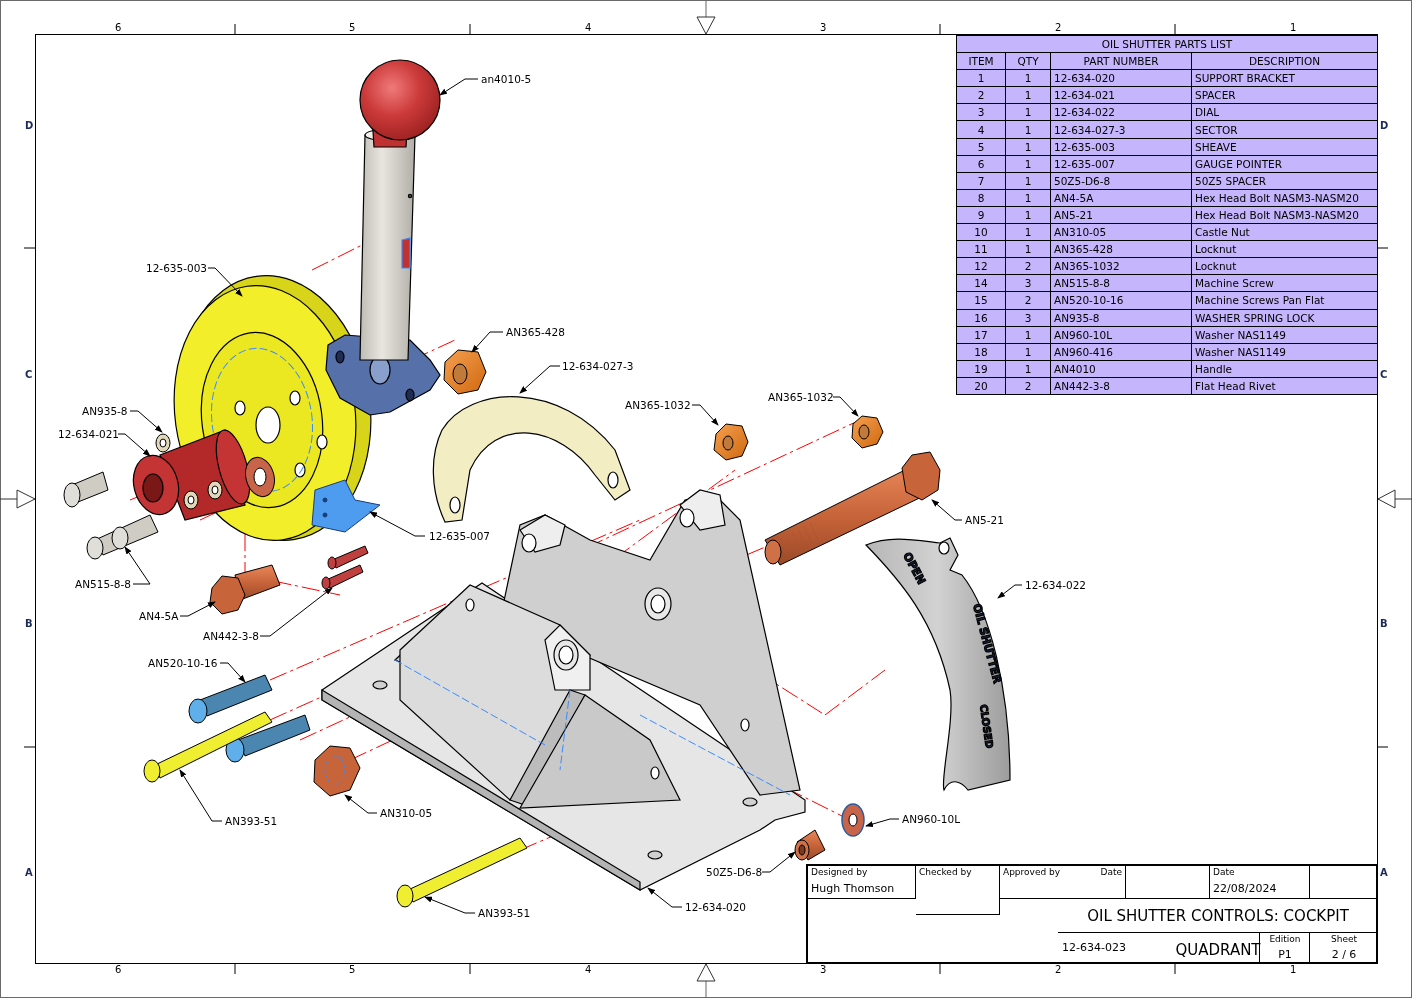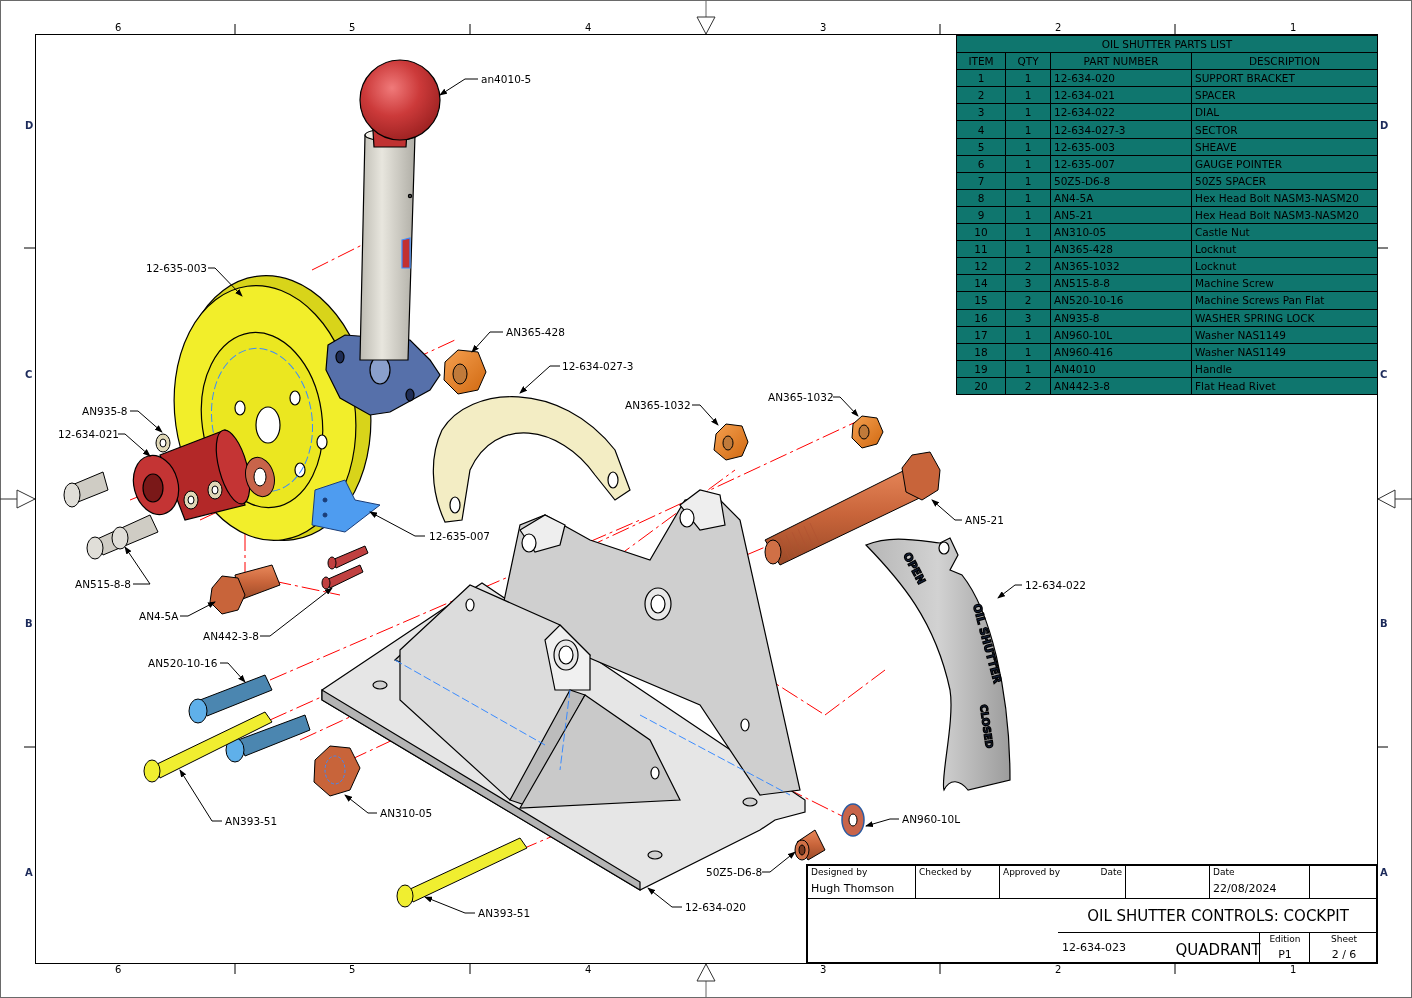--- a/index.html
+++ b/index.html
@@ -4,21 +4,21 @@
 <style>
   html,body{margin:0;padding:0;background:#fff;}
   body{width:1412px;height:998px;position:relative;overflow:hidden;font-family:"DejaVu Sans",sans-serif;color:#000;}
   .sheet-edge{position:absolute;left:0;top:0;width:1410px;height:996px;border:1px solid #6a6a6a;}
   .frame{position:absolute;left:35px;top:34px;width:1343px;height:930px;border:1.5px solid #000;box-sizing:border-box;}
   .zone{position:absolute;font-size:10px;color:#000;}
   .zone.row{color:#1c2a5a;font-weight:bold;font-size:10px;}
   #drawing{position:absolute;left:0;top:0;width:1412px;height:998px;}
   .callout{font-family:"DejaVu Sans",sans-serif;font-size:10.5px;fill:#000;}
   
-  .parts{position:absolute;left:956px;top:35px;width:422px;border-collapse:collapse;font-size:10.5px;background:#0f766e;}
+  .parts{position:absolute;left:956px;top:35px;width:422px;border-collapse:collapse;font-size:10.5px;background:#c4b5fd;}
   .parts td,.parts th{border:1px solid #000;padding:0 3px;height:16.1px;line-height:16px;font-weight:normal;white-space:nowrap;}
   .parts th{text-align:center;}
   .parts td.c{text-align:center;}
   .parts .title-row th{border-left:1px solid #000;}
   
   .tb{position:absolute;left:806px;top:864px;width:572px;height:100px;border:2px solid #000;box-sizing:border-box;font-size:10px;background:#fff;}
   .tb div{position:absolute;box-sizing:border-box;}
   .lbl{font-size:9px;}
   .val{font-size:11px;}
 </style>
@@ -488,21 +488,21 @@
         <td>Flat Head Rivet</td>
       </tr>
     </tbody>
 </table>
 
 <div class="tb">
   <div style="left:0;top:0;width:108px;height:33px;border-right:1px solid #000;border-bottom:1px solid #000;">
     <span class="lbl" style="position:absolute;left:3px;top:1px">Designed by</span>
     <span class="val" style="position:absolute;left:3px;top:16px">Hugh Thomson</span>
   </div>
-  <div style="left:108px;top:0;width:84px;height:33px;border-right:1px solid #000;border-bottom:1px solid #000;">
+  <div style="left:108px;top:0;width:84px;height:49px;border-right:1px solid #000;border-bottom:1px solid #000;">
     <span class="lbl" style="position:absolute;left:3px;top:1px">Checked by</span>
     <span class="val" style="position:absolute;left:3px;top:16px"></span>
   </div>
   <div style="left:192px;top:0;width:126px;height:33px;border-right:1px solid #000;border-bottom:1px solid #000;">
     <span class="lbl" style="position:absolute;left:3px;top:1px">Approved by</span>
     <span class="lbl" style="position:absolute;right:3px;top:1px">Date</span>
   </div>
   <div style="left:318px;top:0;width:84px;height:33px;border-right:1px solid #000;border-bottom:1px solid #000;"></div>
   <div style="left:402px;top:0;width:100px;height:33px;border-right:1px solid #000;border-bottom:1px solid #000;">
     <span class="lbl" style="position:absolute;left:3px;top:1px">Date</span>

